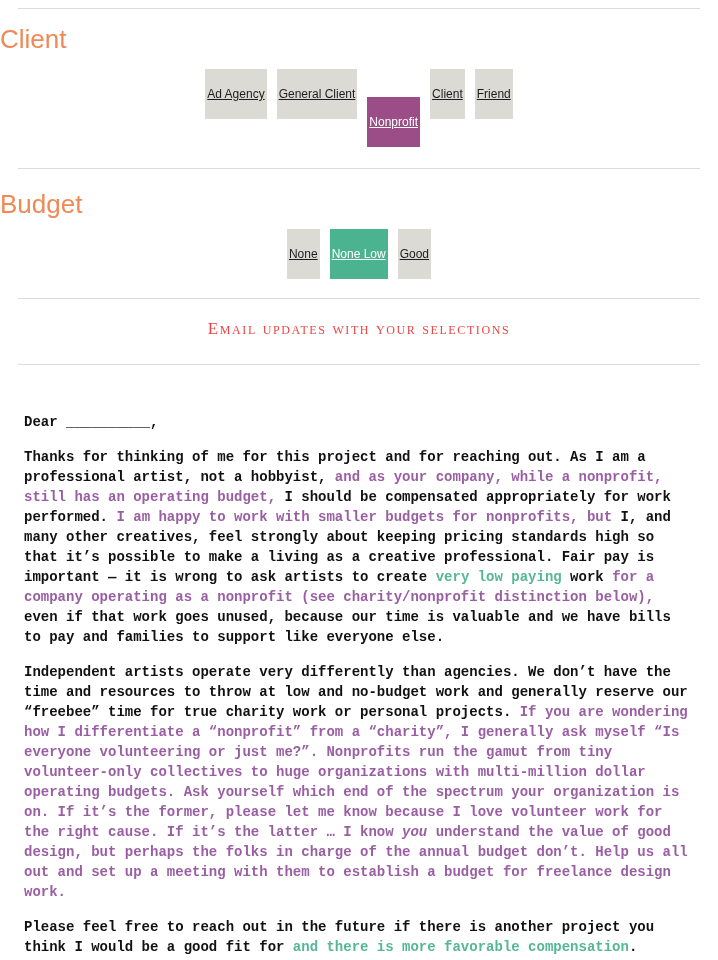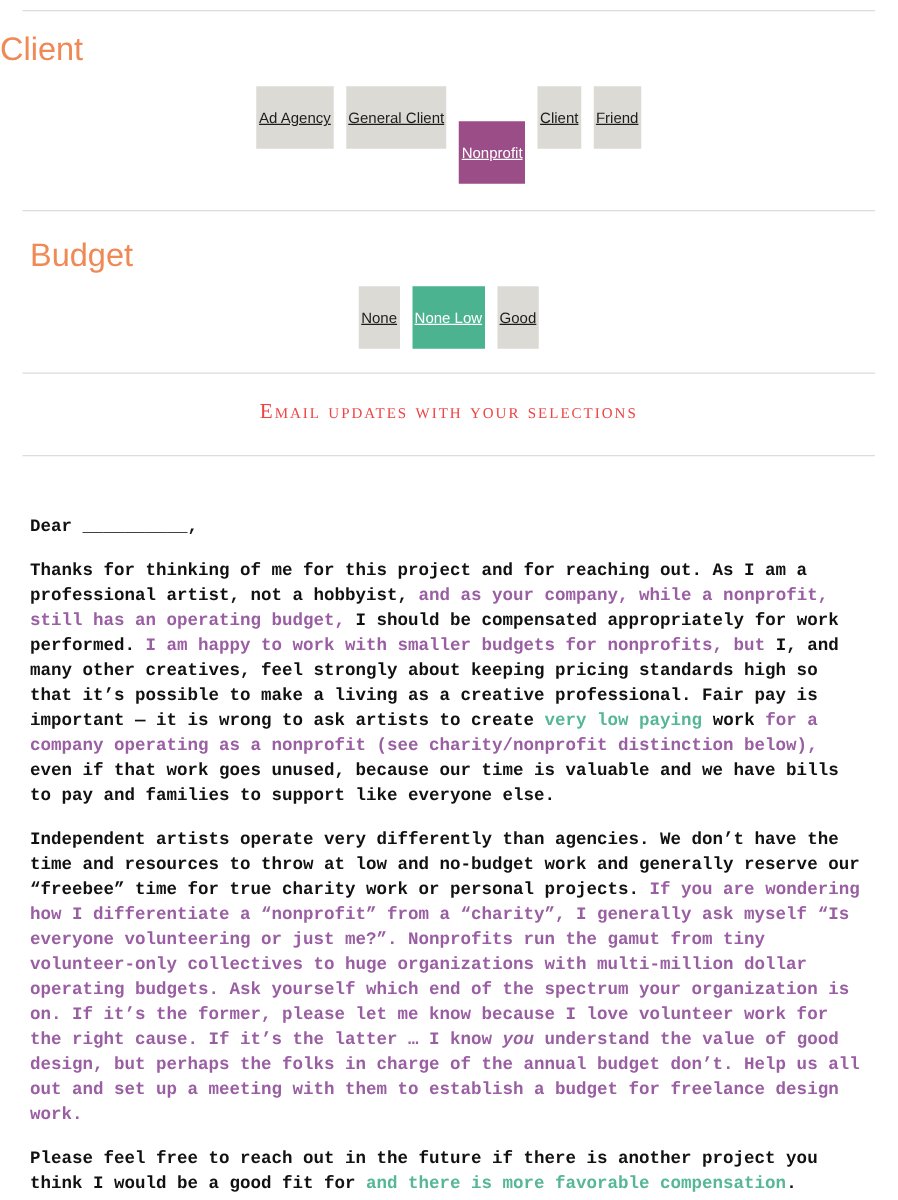--- a/index.html
+++ b/index.html
@@ -28,21 +28,21 @@
     color: var(--heading-orange, #ef8956);
   }
   .btn-row {
     margin-top: 14px;
     margin-bottom: 21px;
     display: flex;
     justify-content: center;
     gap: 10px;
   }
   .btn-row-budget { margin-top: 9px; margin-bottom: 19px; }
-  .budget-title { margin-top: 19px; padding-left: 24px; }
+  .budget-title { margin-top: 19px; }
 
   .opt-btn {
     height: 50px;
     padding: 0 2px;
     border: none;
     border-radius: 0;
     background: var(--button-gray, #dcdad5);
     color: #1d1d1d;
     font-family: "Liberation Sans", sans-serif;
     font-size: 12px;

